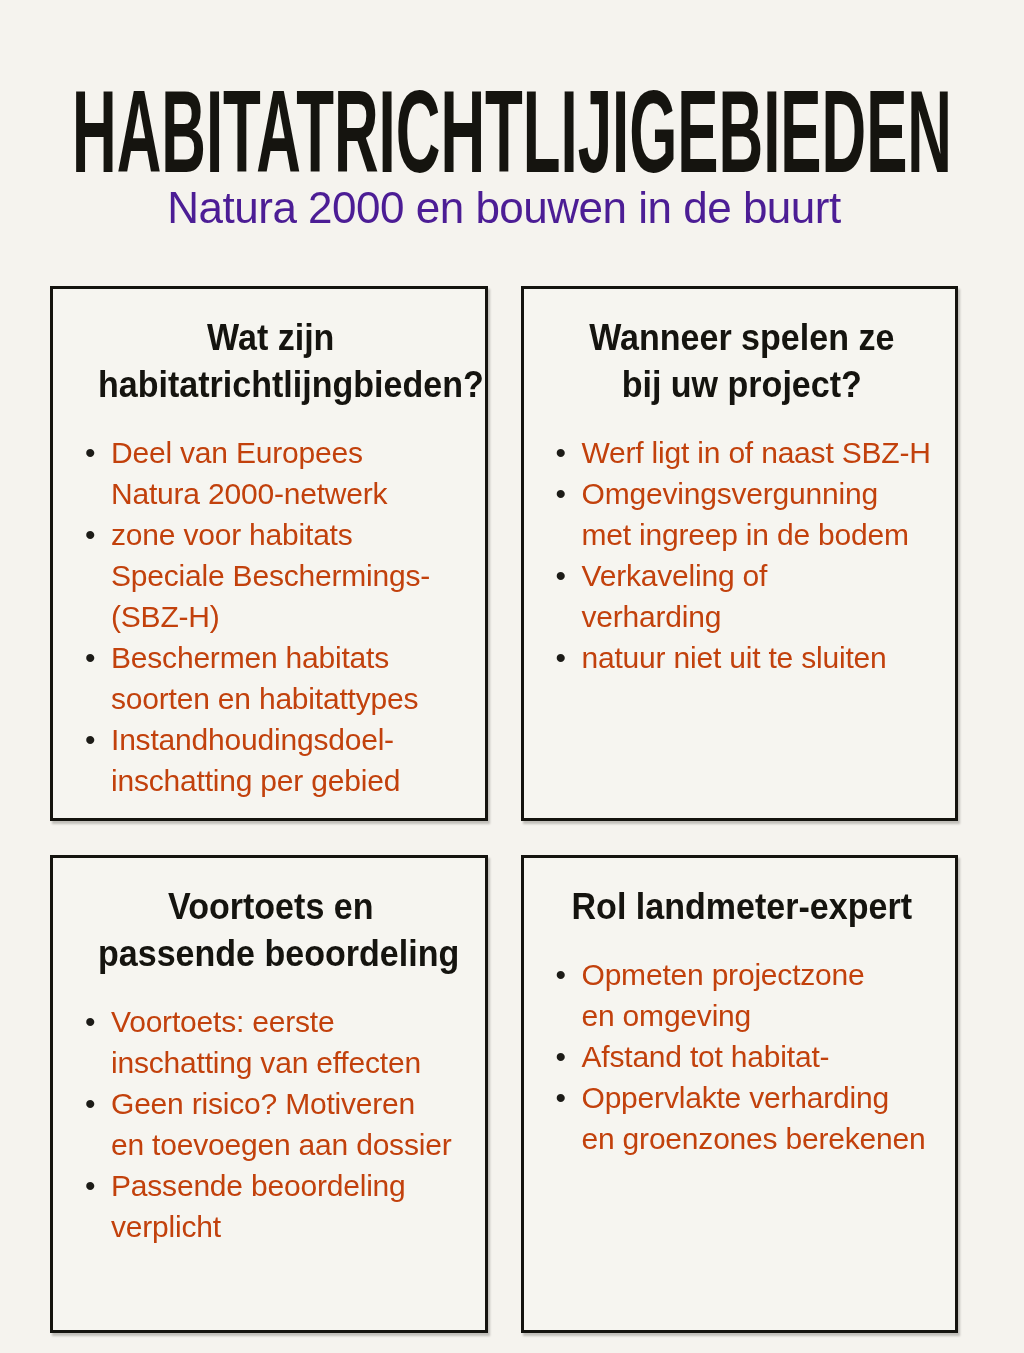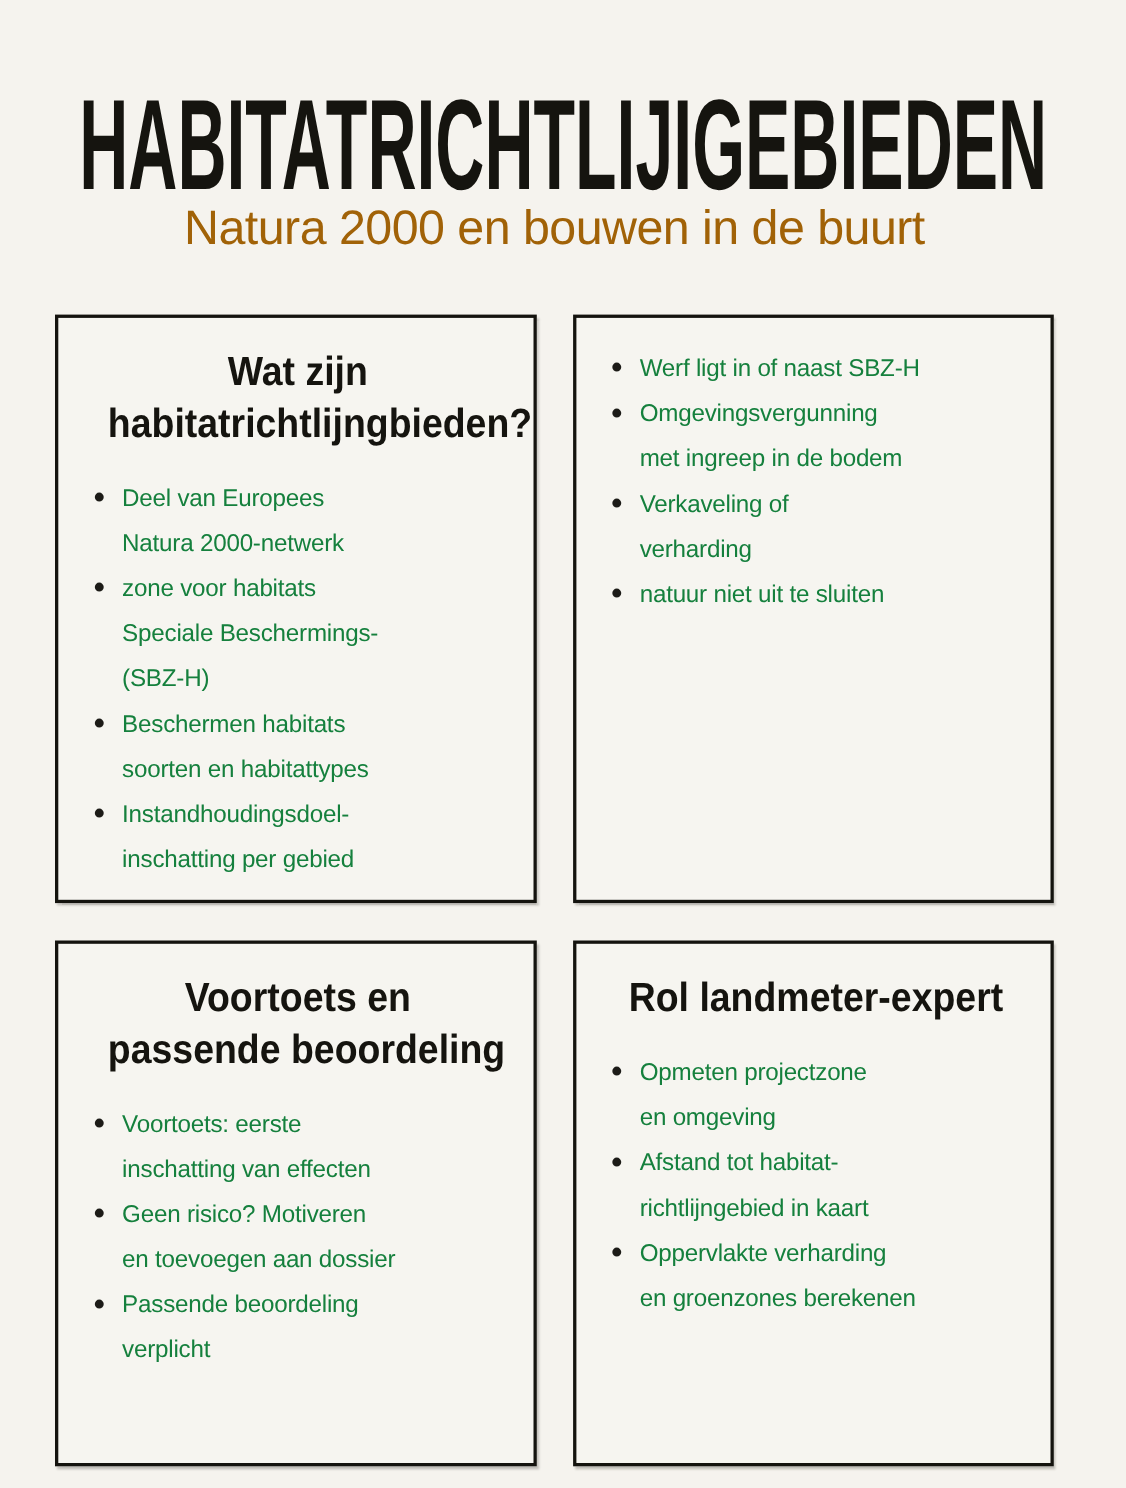--- a/index.html
+++ b/index.html
@@ -18,21 +18,21 @@
     font-family: "Liberation Sans", sans-serif;
     font-weight: bold;
     font-size: 117px;
     fill: #15140f;
   }
   .subtitle {
     margin-top: 6px;
     font-size: 44px;
     line-height: 48px;
     letter-spacing: -0.5px;
-    color: #a16207;
+    color: #4c1d95;
     white-space: nowrap;
   }
 
   .grid {
     margin: 54px 50px 0 50px;
     display: grid;
     grid-template-columns: 1fr 1fr;
     grid-template-rows: 535px 478px;
     column-gap: 33px;
     row-gap: 34px;
@@ -67,24 +67,24 @@
     flex: 0 0 28px;
     width: 28px;
     font-size: 30px;
     line-height: 41px;
     padding-left: 2px;
   }
   .btext { flex: 1; min-width: 0; }
   .bline {
     display: block;
     white-space: nowrap;
-    font-size: 22px;
+    font-size: 30px;
     line-height: 41px;
     letter-spacing: -0.2px;
-    color: #15803d;
+    color: #c2410c;
   }
 </style>
 </head>
 <body>
 
 <div class="page">
 
   <header class="header">
     <svg class="title-svg" width="1024" height="112" viewBox="0 0 1024 112">
       <text class="main-title-text" x="512" y="106" text-anchor="middle" textLength="880" lengthAdjust="spacingAndGlyphs">HABITATRICHTLIJIGEBIEDEN</text>
@@ -126,20 +126,24 @@
           <span class="marker">•</span>
           <span class="btext">
             <span class="bline">Instandhoudingsdoel-</span>
             <span class="bline">inschatting per gebied</span>
           </span>
         </li>
       </ul>
     </section>
 
     <section class="box">
+      <h2 class="box-title">
+        <span class="tline">Wanneer spelen ze</span>
+        <span class="tline">bij uw project?</span>
+      </h2>
       <ul class="bullets">
         <li class="bullet">
           <span class="marker">•</span>
           <span class="btext">
             <span class="bline">Werf ligt in of naast SBZ-H</span>
           </span>
         </li>
         <li class="bullet">
           <span class="marker">•</span>
           <span class="btext">
@@ -202,21 +206,20 @@
           <span class="marker">•</span>
           <span class="btext">
             <span class="bline">Opmeten projectzone</span>
             <span class="bline">en omgeving</span>
           </span>
         </li>
         <li class="bullet">
           <span class="marker">•</span>
           <span class="btext">
             <span class="bline">Afstand tot habitat-</span>
-            <span class="bline">richtlijngebied in kaart</span>
           </span>
         </li>
         <li class="bullet">
           <span class="marker">•</span>
           <span class="btext">
             <span class="bline">Oppervlakte verharding</span>
             <span class="bline">en groenzones berekenen</span>
           </span>
         </li>
       </ul>

